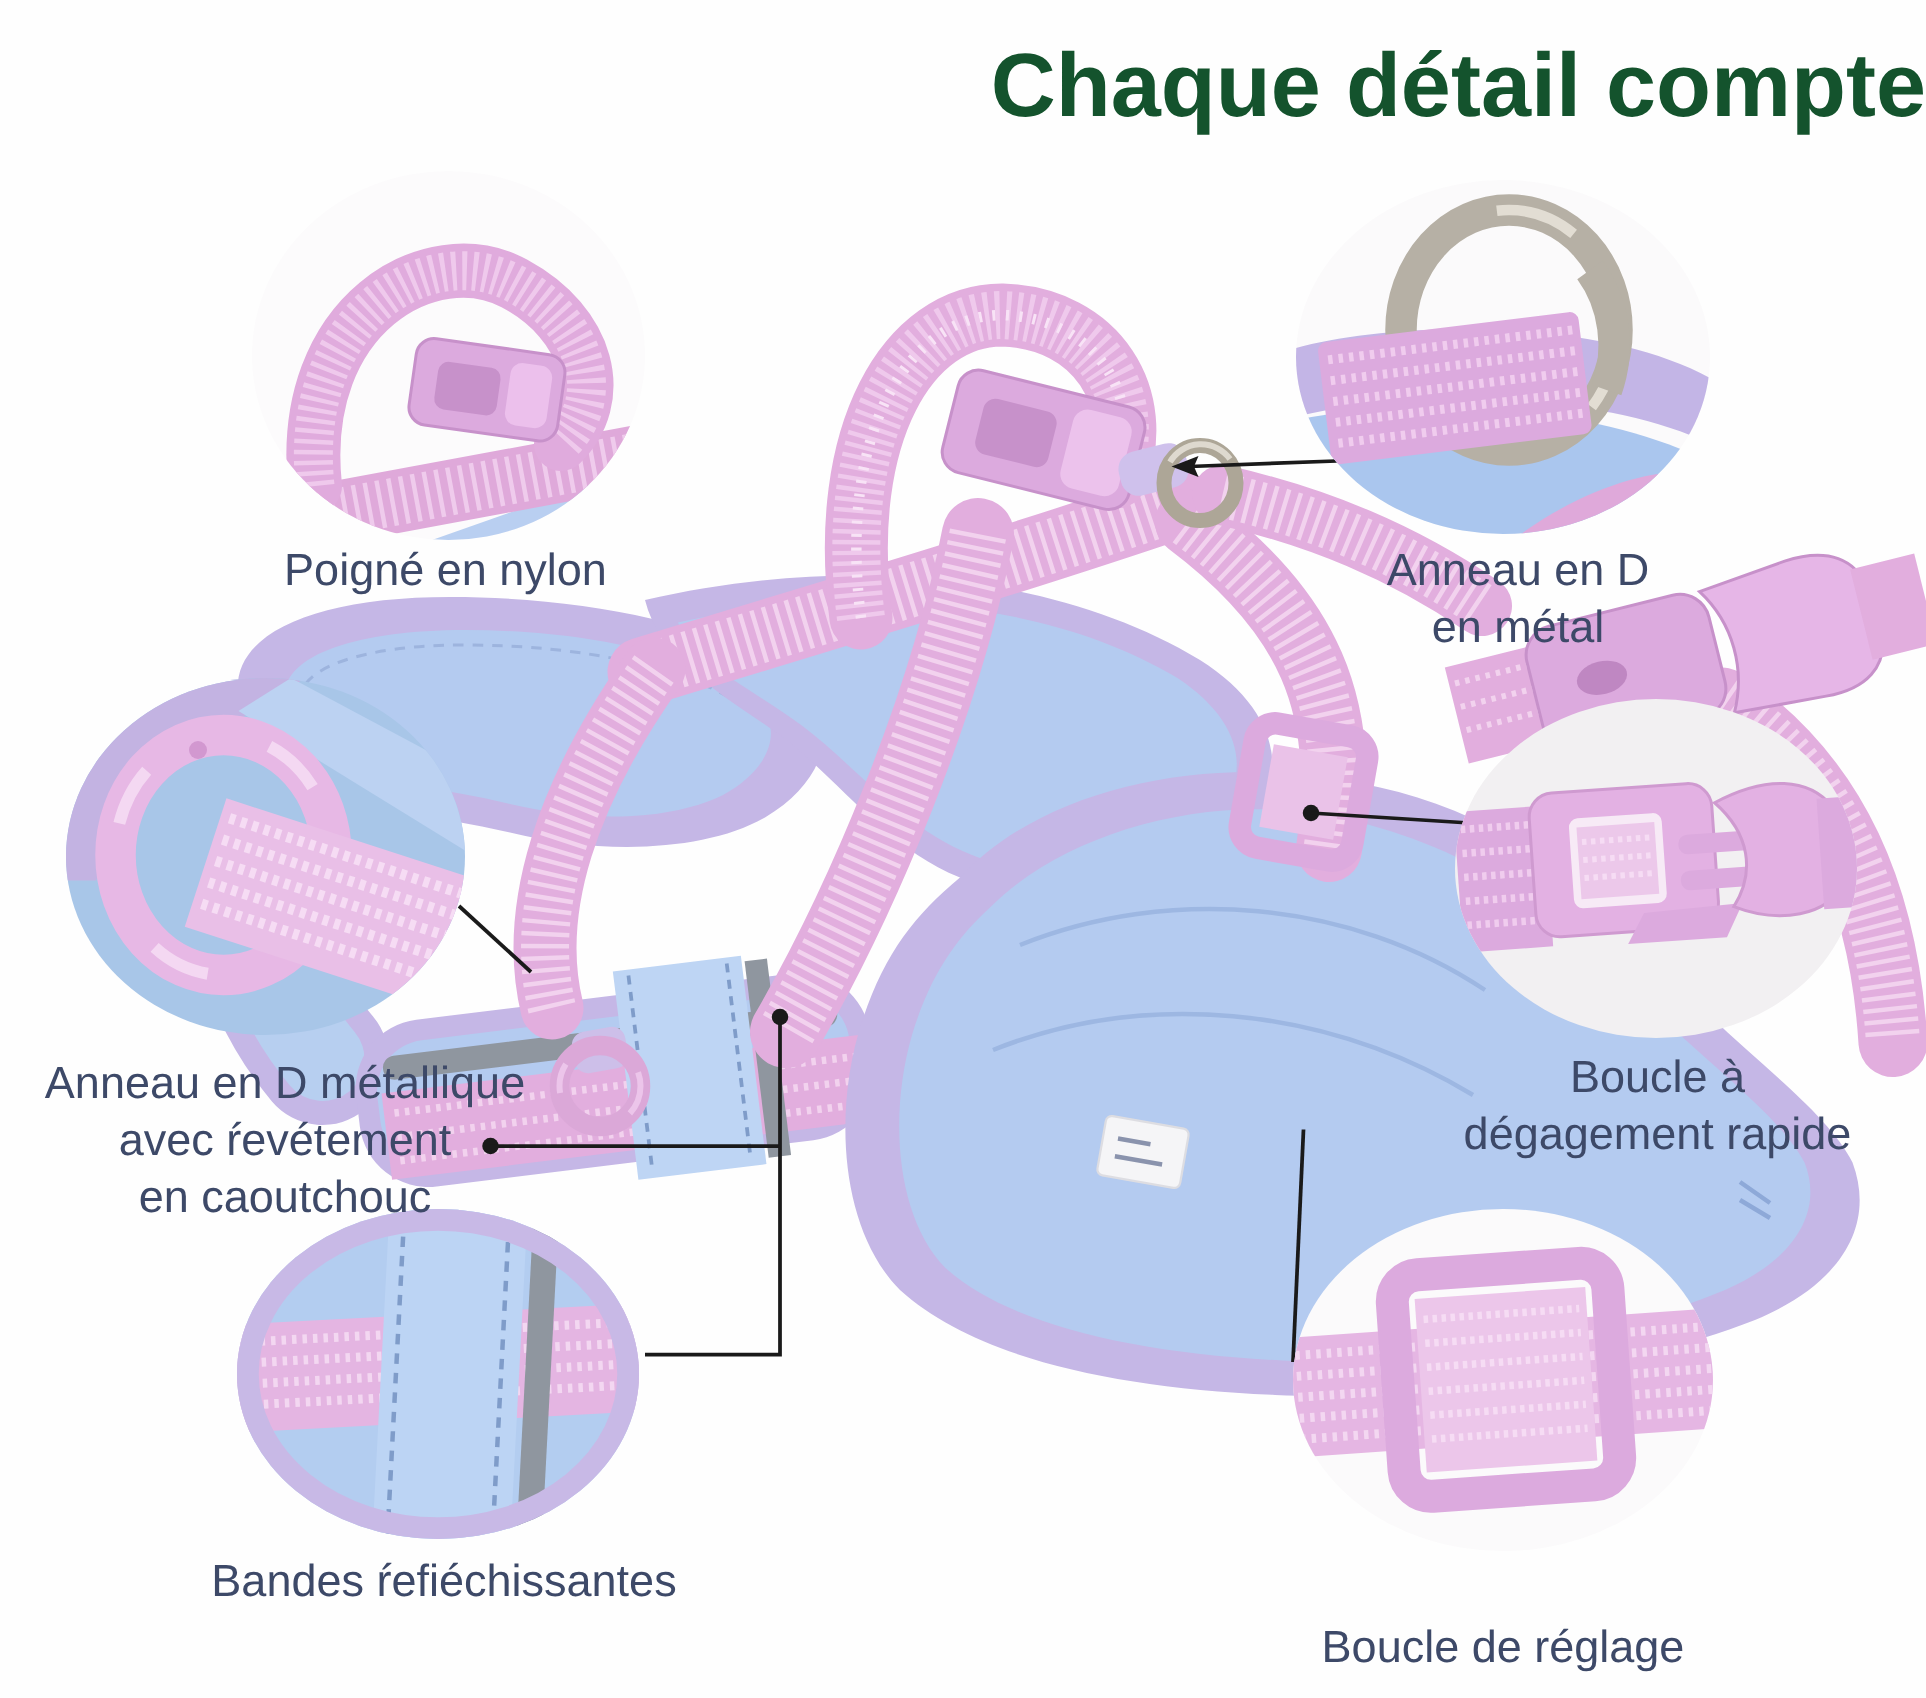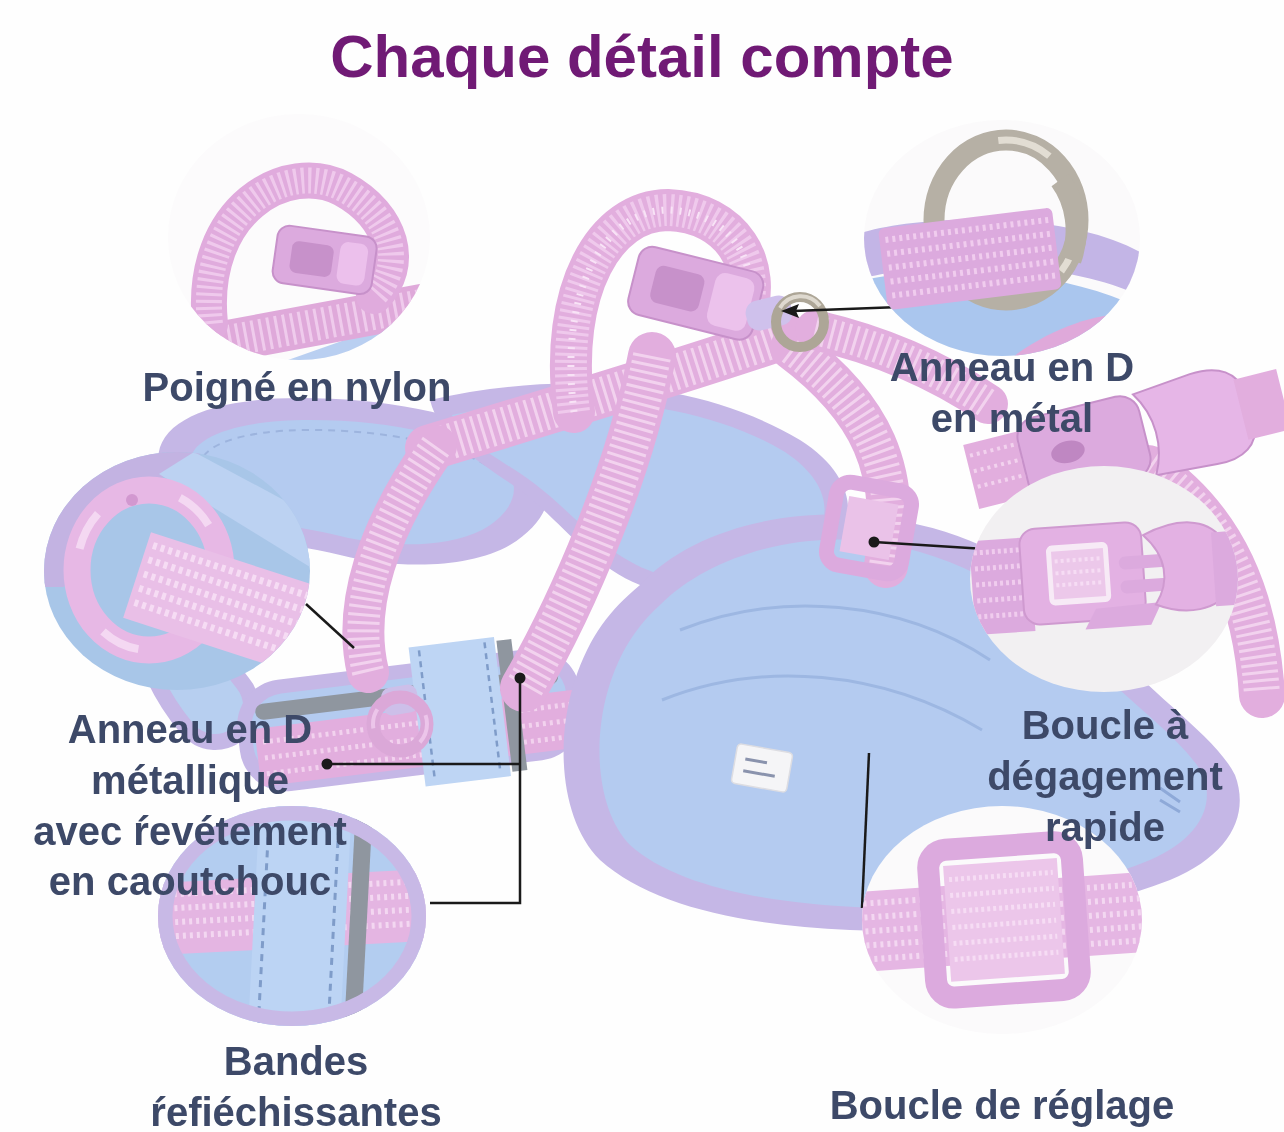--- a/index.html
+++ b/index.html
@@ -1,25 +1,25 @@
 <!DOCTYPE html>
 <html><head>
 <meta charset="utf-8">
 <style>
   html,body{margin:0;padding:0;background:#ffffff;}
   .stage{
     position:relative;width:1284px;height:1132px;overflow:hidden;
     background:#fefefe;font-family:"Liberation Sans",sans-serif;
   }
   .page-title{
-    position:absolute;left:0;top:22px;width:1284px;text-align:center;
-    font-size:60px;font-weight:bold;color:#701a75;letter-spacing:0px;
+    position:absolute;left:0;top:22px;width:1284px;text-align:right;
+    font-size:60px;font-weight:bold;color:#14532d;letter-spacing:0px;
   }
   .label{
-    position:absolute;color:#3d4968;font-weight:bold;font-size:40px;
+    position:absolute;color:#3d4968;font-weight:normal;font-size:30px;
     line-height:1.27;text-align:center;white-space:pre-line;
   }
   .detail-circle{
     position:absolute;border-radius:50%;overflow:hidden;
   }
   .detail-circle svg{display:block;width:100%;height:100%;}
   svg{shape-rendering:geometricPrecision;}
 </style>
 </head>
 <body>
@@ -240,21 +240,21 @@
         <path d="M -4 88 H 284 M -4 102 H 284 M -4 116 H 284 M -4 130 H 284 M -4 144 H 284" stroke="#f3d7f1" stroke-width="6" stroke-dasharray="3 4"></path>
         <rect x="85" y="56" width="114" height="116" fill="#ecc6ea"></rect>
         <path d="M 90 70 h 104 M 90 86 h 104 M 90 102 h 104 M 90 118 h 104 M 90 134 h 104 M 90 150 h 104" stroke="#f6dcf4" stroke-width="5" stroke-dasharray="3 3"></path>
         <rect x="70" y="40" width="144" height="148" rx="18" fill="none" stroke="#dcaade" stroke-width="22"></rect>
       </g>
     </svg>
   </div>
 
   <div class="label" style="left:117px;top:362px;width:360px;">Poigné en nylon</div>
 
-  <div class="label" style="left:832px;top:342px;width:360px;">Anneau en D
+  <div class="label" style="left:832px;top:362px;width:360px;">Anneau en D
 en métal</div>
 
   <div class="label" style="left:0px;top:704px;width:380px;">Anneau en D métallique
 avec ŕevétement
 en caoutchouc</div>
 
   <div class="label" style="left:106px;top:1036px;width:380px;">Bandes ŕefiéchissantes</div>
 
   <div class="label" style="left:925px;top:700px;width:360px;">Boucle à
 dégagement rapide</div>

